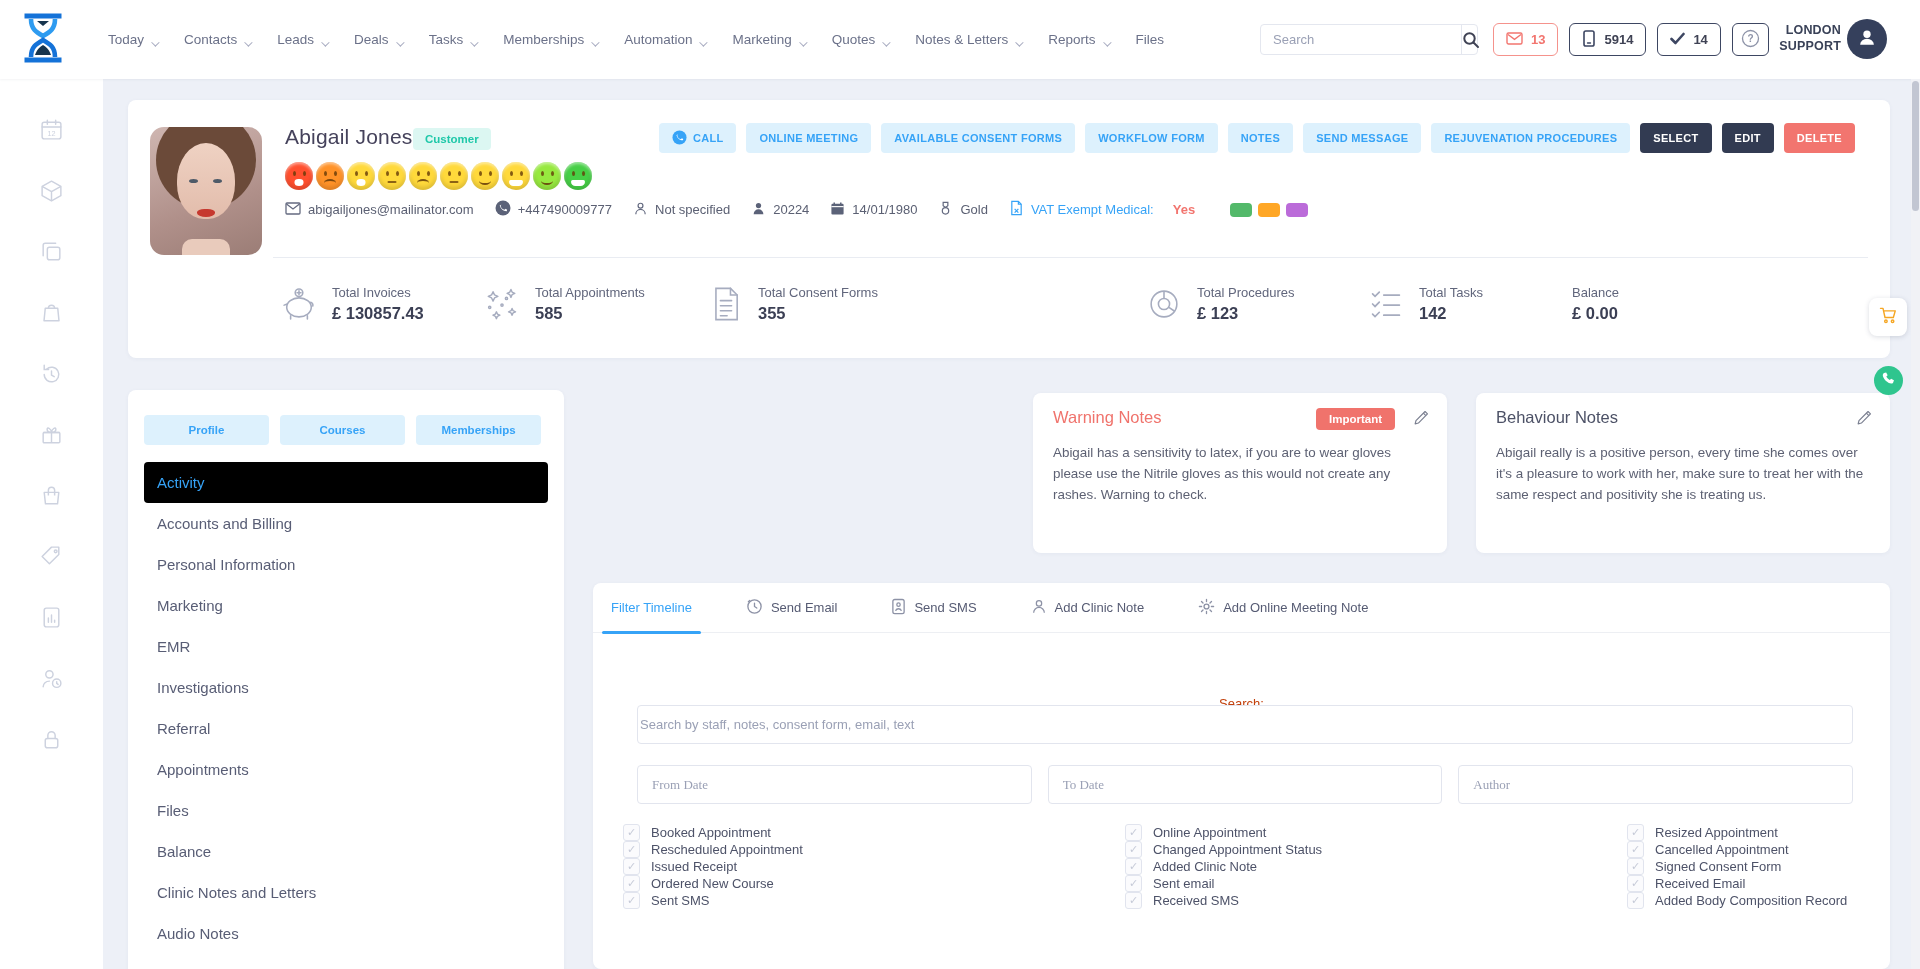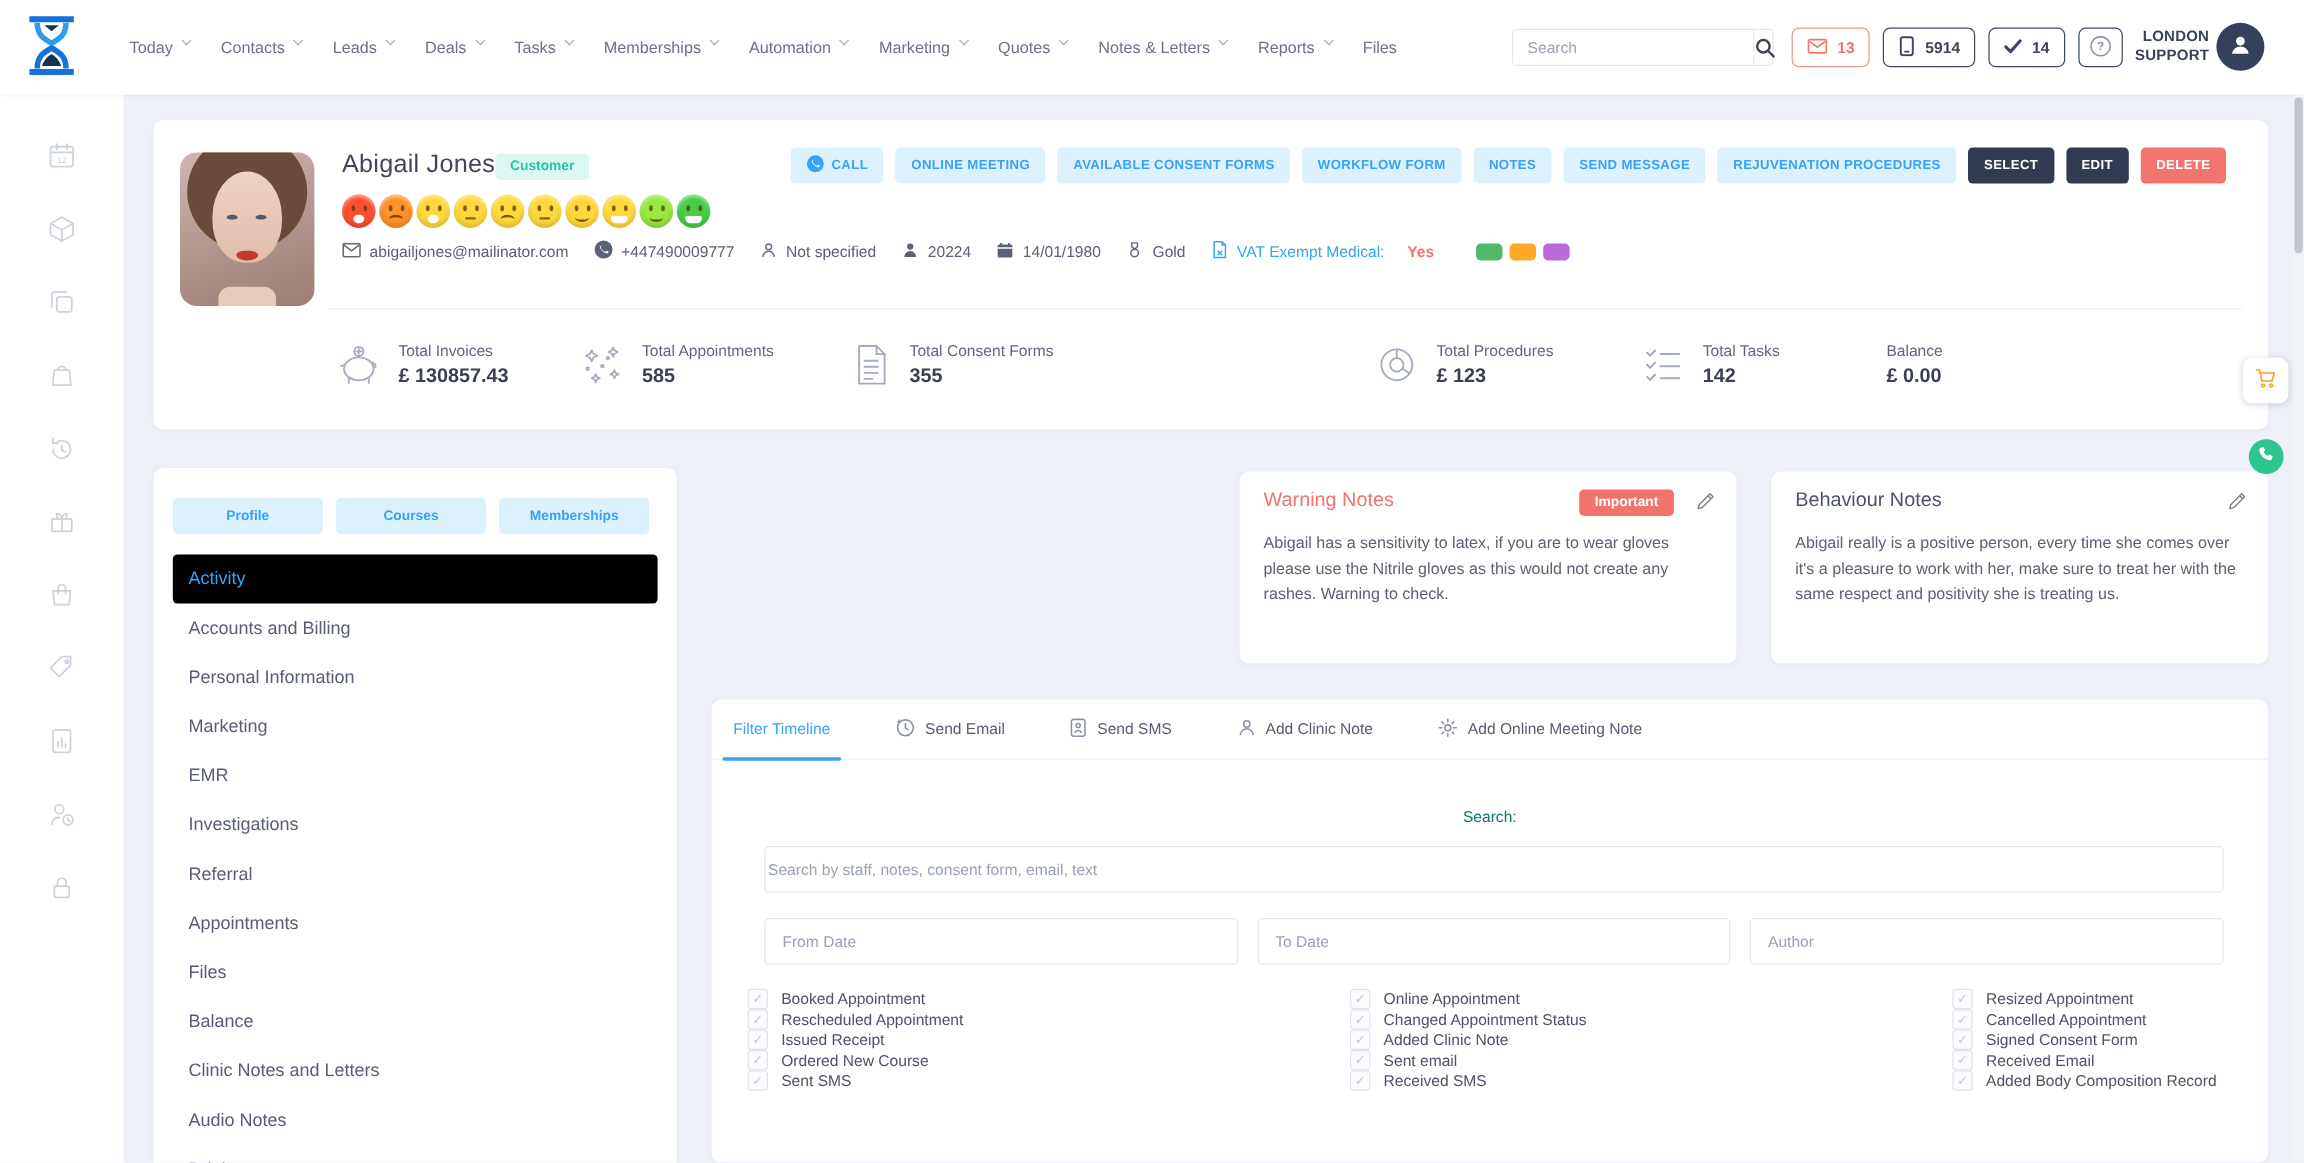--- a/index.html
+++ b/index.html
@@ -4,21 +4,21 @@
 <style>
   *{margin:0;padding:0;box-sizing:border-box}
   html,body{width:1920px;height:969px}
   body{font-family:"Liberation Sans",sans-serif;background:#edf0f7;overflow:hidden}
   .page{position:relative;width:1920px;height:969px;overflow:hidden;background:#edf0f7}
 
   
   .topbar{position:absolute;left:0;top:0;width:1920px;height:79px;background:#fff;z-index:6;box-shadow:0 1px 2px rgba(50,60,90,.06)}
   .logo{position:absolute;left:22px;top:12px;cursor:pointer}
   .nav{position:absolute;left:108px;top:0;height:79px;display:flex;align-items:center;gap:27px}
-  .nav-item{display:flex;align-items:flex-start;gap:7px;font-size:13.5px;color:#6b7189;font-weight:500;cursor:pointer;white-space:nowrap}
+  .nav-item{display:flex;align-items:flex-end;gap:7px;font-size:13.5px;color:#6b7189;font-weight:500;cursor:pointer;white-space:nowrap}
   .nav-item.has-caret::after{content:"";width:5px;height:5px;border-right:1.4px solid #a7abc0;border-bottom:1.4px solid #a7abc0;transform:rotate(45deg) translateY(-2px)}
   .search-wrap{position:absolute;left:1260px;top:24px;width:218px;height:31px;border:1px solid #e4e7ef;border-radius:4px;display:flex;background:#fff}
   .search-wrap input{flex:1;border:none;outline:none;padding:0 12px;font-size:13px;color:#3f4254;font-family:inherit;background:transparent}
   .search-wrap input::placeholder{color:#9aa0b5}
   .search-btn{width:42px;border-left:1px solid #e4e7ef;display:flex;align-items:center;justify-content:center;cursor:pointer}
   .hbadges{position:absolute;left:1493px;top:23px;display:flex;align-items:center;gap:11px}
   .hbadge{height:33px;border:1px solid #3d4662;border-radius:6px;display:flex;align-items:center;gap:8px;padding:0 12px;font-weight:bold;font-size:13px;color:#3f4254;cursor:pointer;background:#fff}
   .hbadge.mail{border-color:#f5928c;color:#f2756f}
   .hbadge.help{padding:0 8px}
   .loc{position:absolute;left:1775px;top:22px;width:66px;text-align:right;font-size:12.5px;font-weight:bold;color:#3a4258;line-height:1.3;letter-spacing:.2px}
@@ -81,24 +81,24 @@
   .nbadge{position:absolute;right:52px;top:15px;background:#f0736c;color:#fff;font-size:11.5px;font-weight:bold;padding:5px 13px;border-radius:4px}
   .npencil{position:absolute;right:17px;top:16px;cursor:pointer;line-height:0}
   .nbody{position:absolute;left:20px;right:20px;top:50px;font-size:13.4px;line-height:1.55;color:#5d6173}
 
   
   .timeline-card{left:593px;top:583px;width:1297px;height:386px}
   .ttabs{position:absolute;left:0;right:0;top:0;height:50px;border-bottom:1px solid #edeff3;display:flex;align-items:center;padding-left:9px;gap:36px}
   .ttab{position:relative;height:50px;display:flex;align-items:center;gap:8px;font-size:13px;color:#565b73;padding:0 9px;cursor:pointer;white-space:nowrap}
   .ttab.active{color:#36a3f7}
   .ttab.active::after{content:"";position:absolute;left:0;right:0;bottom:-1px;height:3px;background:#36a3f7;border-radius:2px}
-  .tsearch-label{position:absolute;left:0;right:0;top:90px;text-align:center;font-size:13px;color:#0f766e}
+  .tsearch-label{position:absolute;left:0;right:0;top:113px;text-align:center;font-size:13px;color:#c2410c}
   .tsearch{position:absolute;left:44px;right:37px;top:122px;height:39px;border:1px solid #e2e5ee;border-radius:4px;padding:0 2px;font-size:13px;color:#3f4254;font-family:inherit;outline:none}
   .tfilters{position:absolute;left:44px;right:37px;top:182px;display:flex;gap:16px}
-  .tfilters input{flex:1;height:39px;border:1px solid #e2e5ee;border-radius:4px;padding:16px 14px;font-size:13px;color:#737373;font-family:Liberation Sans, sans-serif;outline:none}
+  .tfilters input{flex:1;height:39px;border:1px solid #e2e5ee;border-radius:4px;padding:16px 14px;font-size:13px;color:#737373;font-family:Liberation Serif, serif;outline:none}
   .tsearch::placeholder,.tfilters input::placeholder{color:#9aa0b5}
   .cbgrid{position:absolute;left:30px;right:20px;top:241px;display:flex}
   .cbcol{width:502px;display:flex;flex-direction:column;gap:0}
   .cbcol:last-child{width:auto;flex:1}
   .cbrow{display:flex;align-items:center;gap:11px;cursor:pointer}
   .cb{width:17px;height:17px;border:1px solid #e1e4ee;border-radius:3px;background:#fbfbfd;display:flex;align-items:center;justify-content:center;flex:none}
   .cb::after{content:"\2713";font-size:11px;color:#c6cad8}
   .cblabel{font-size:13px;color:#4d5268}
 
   

